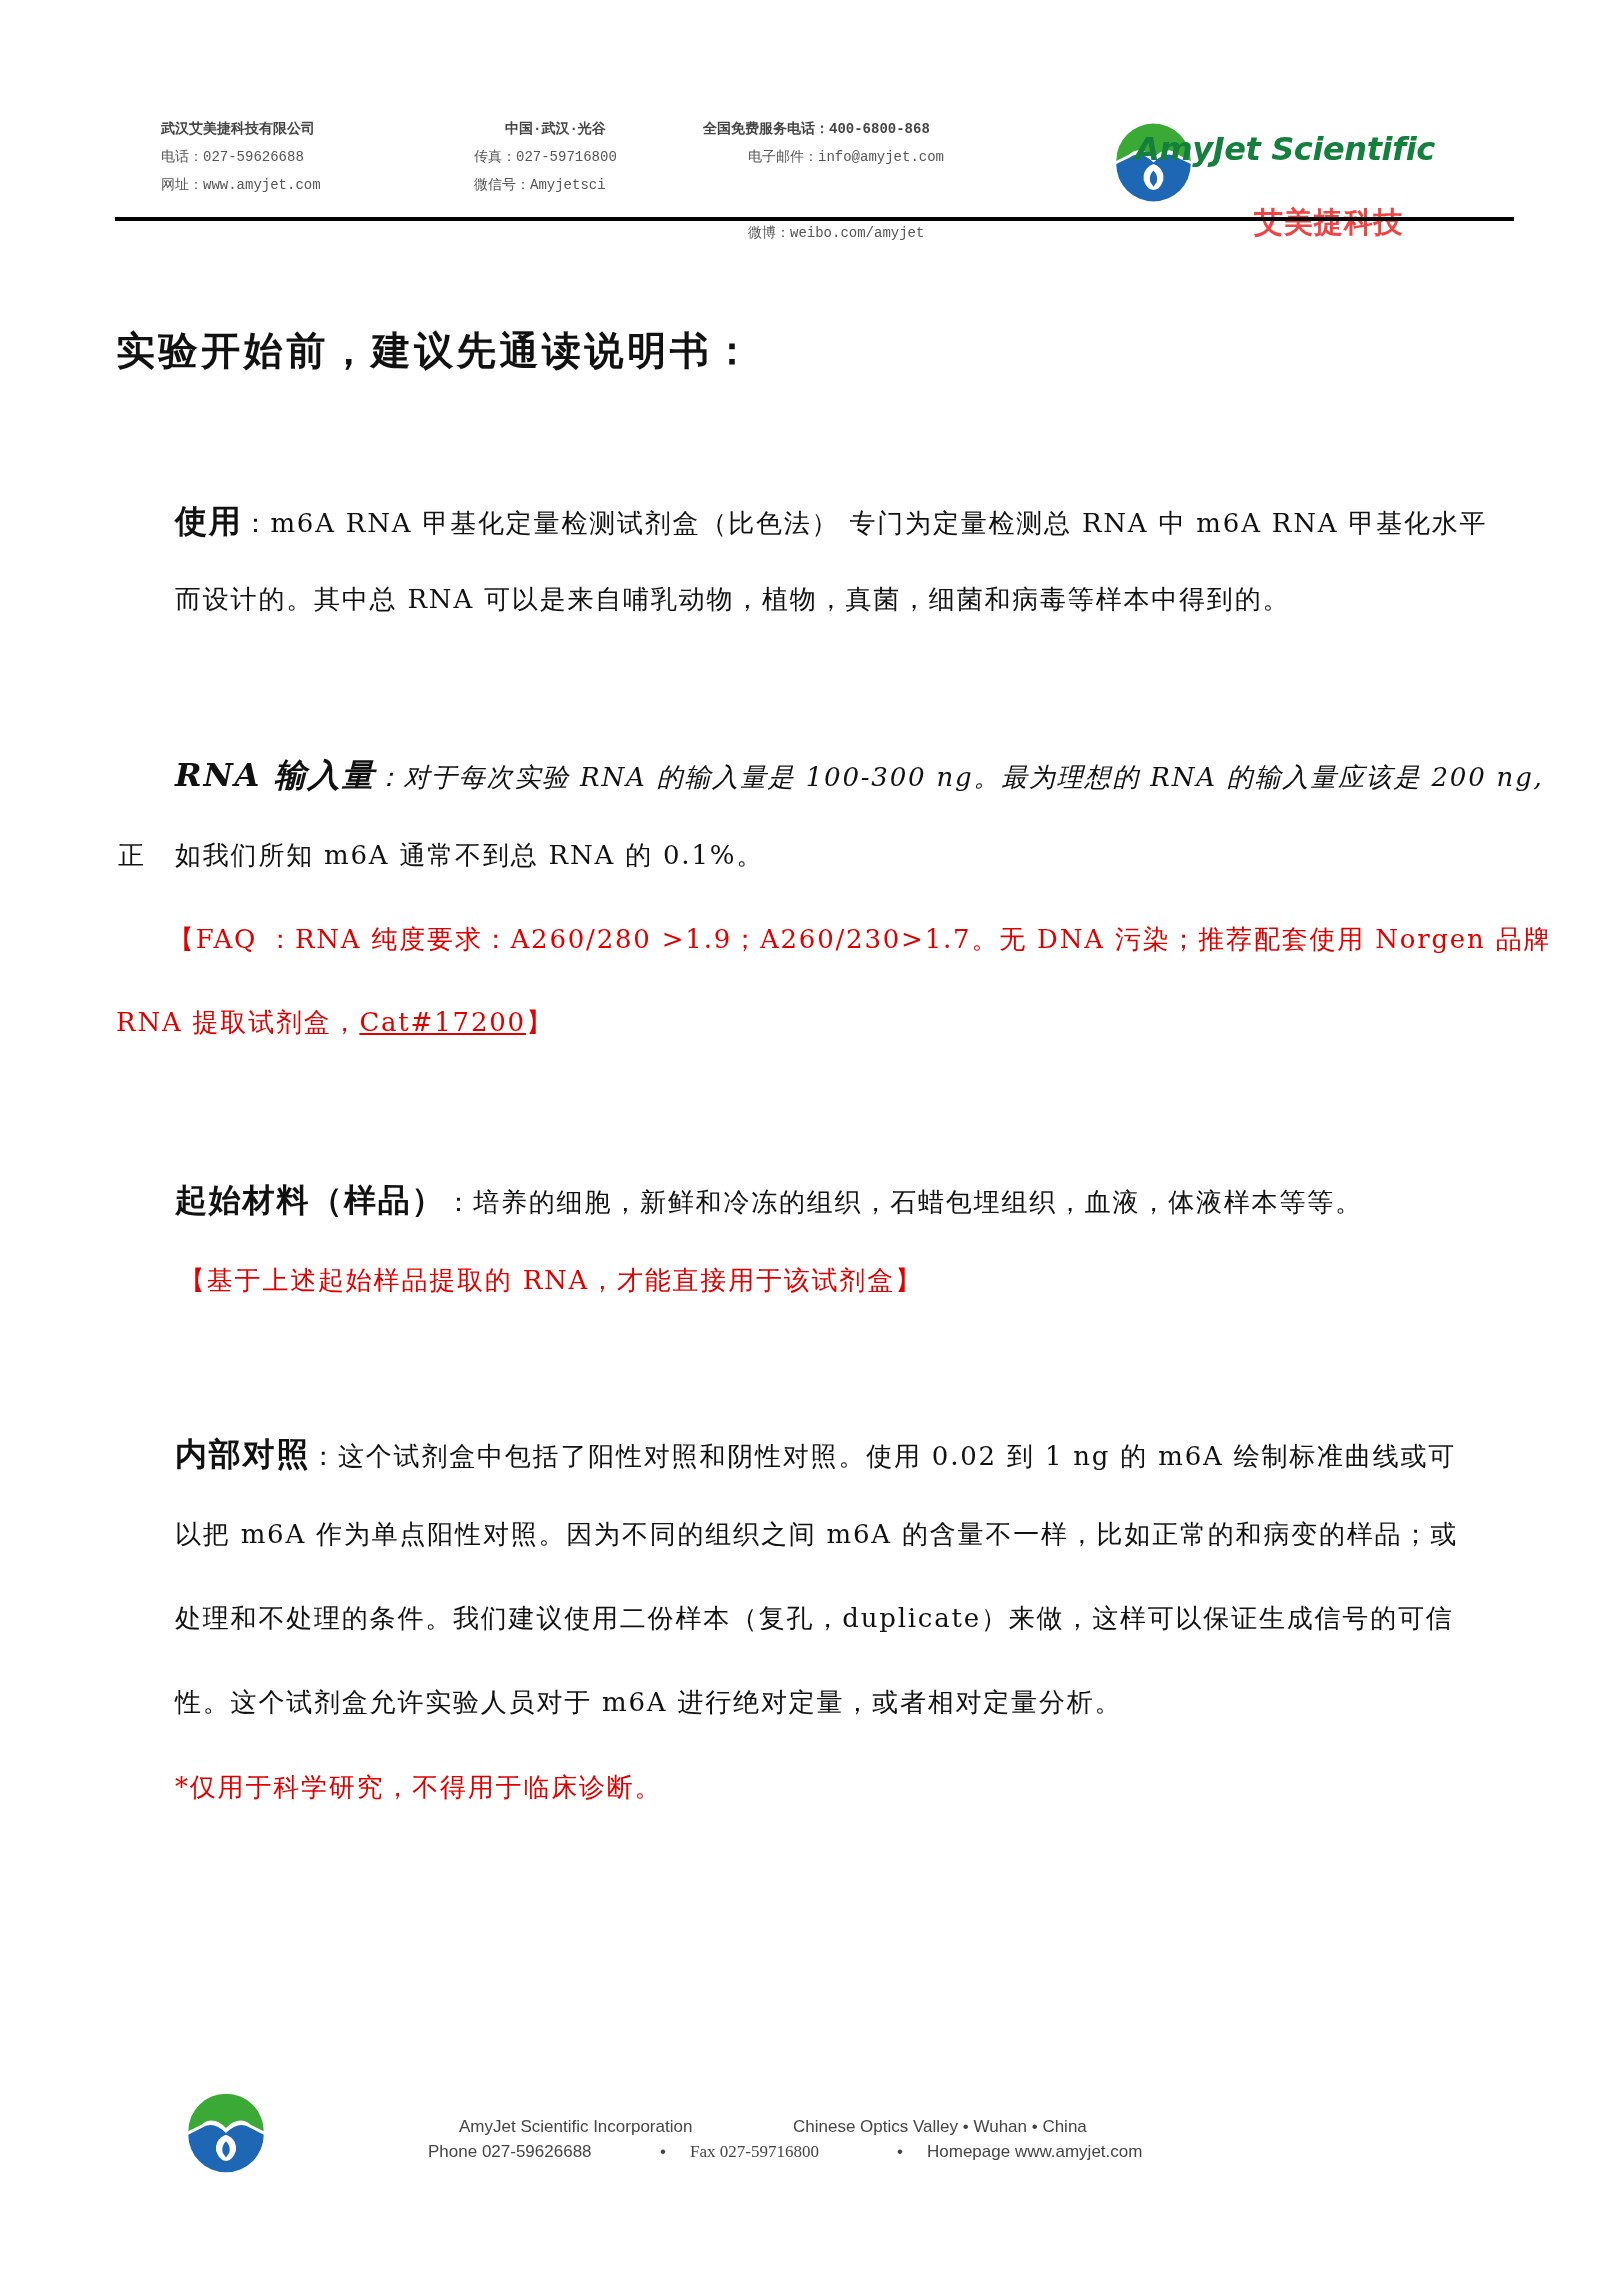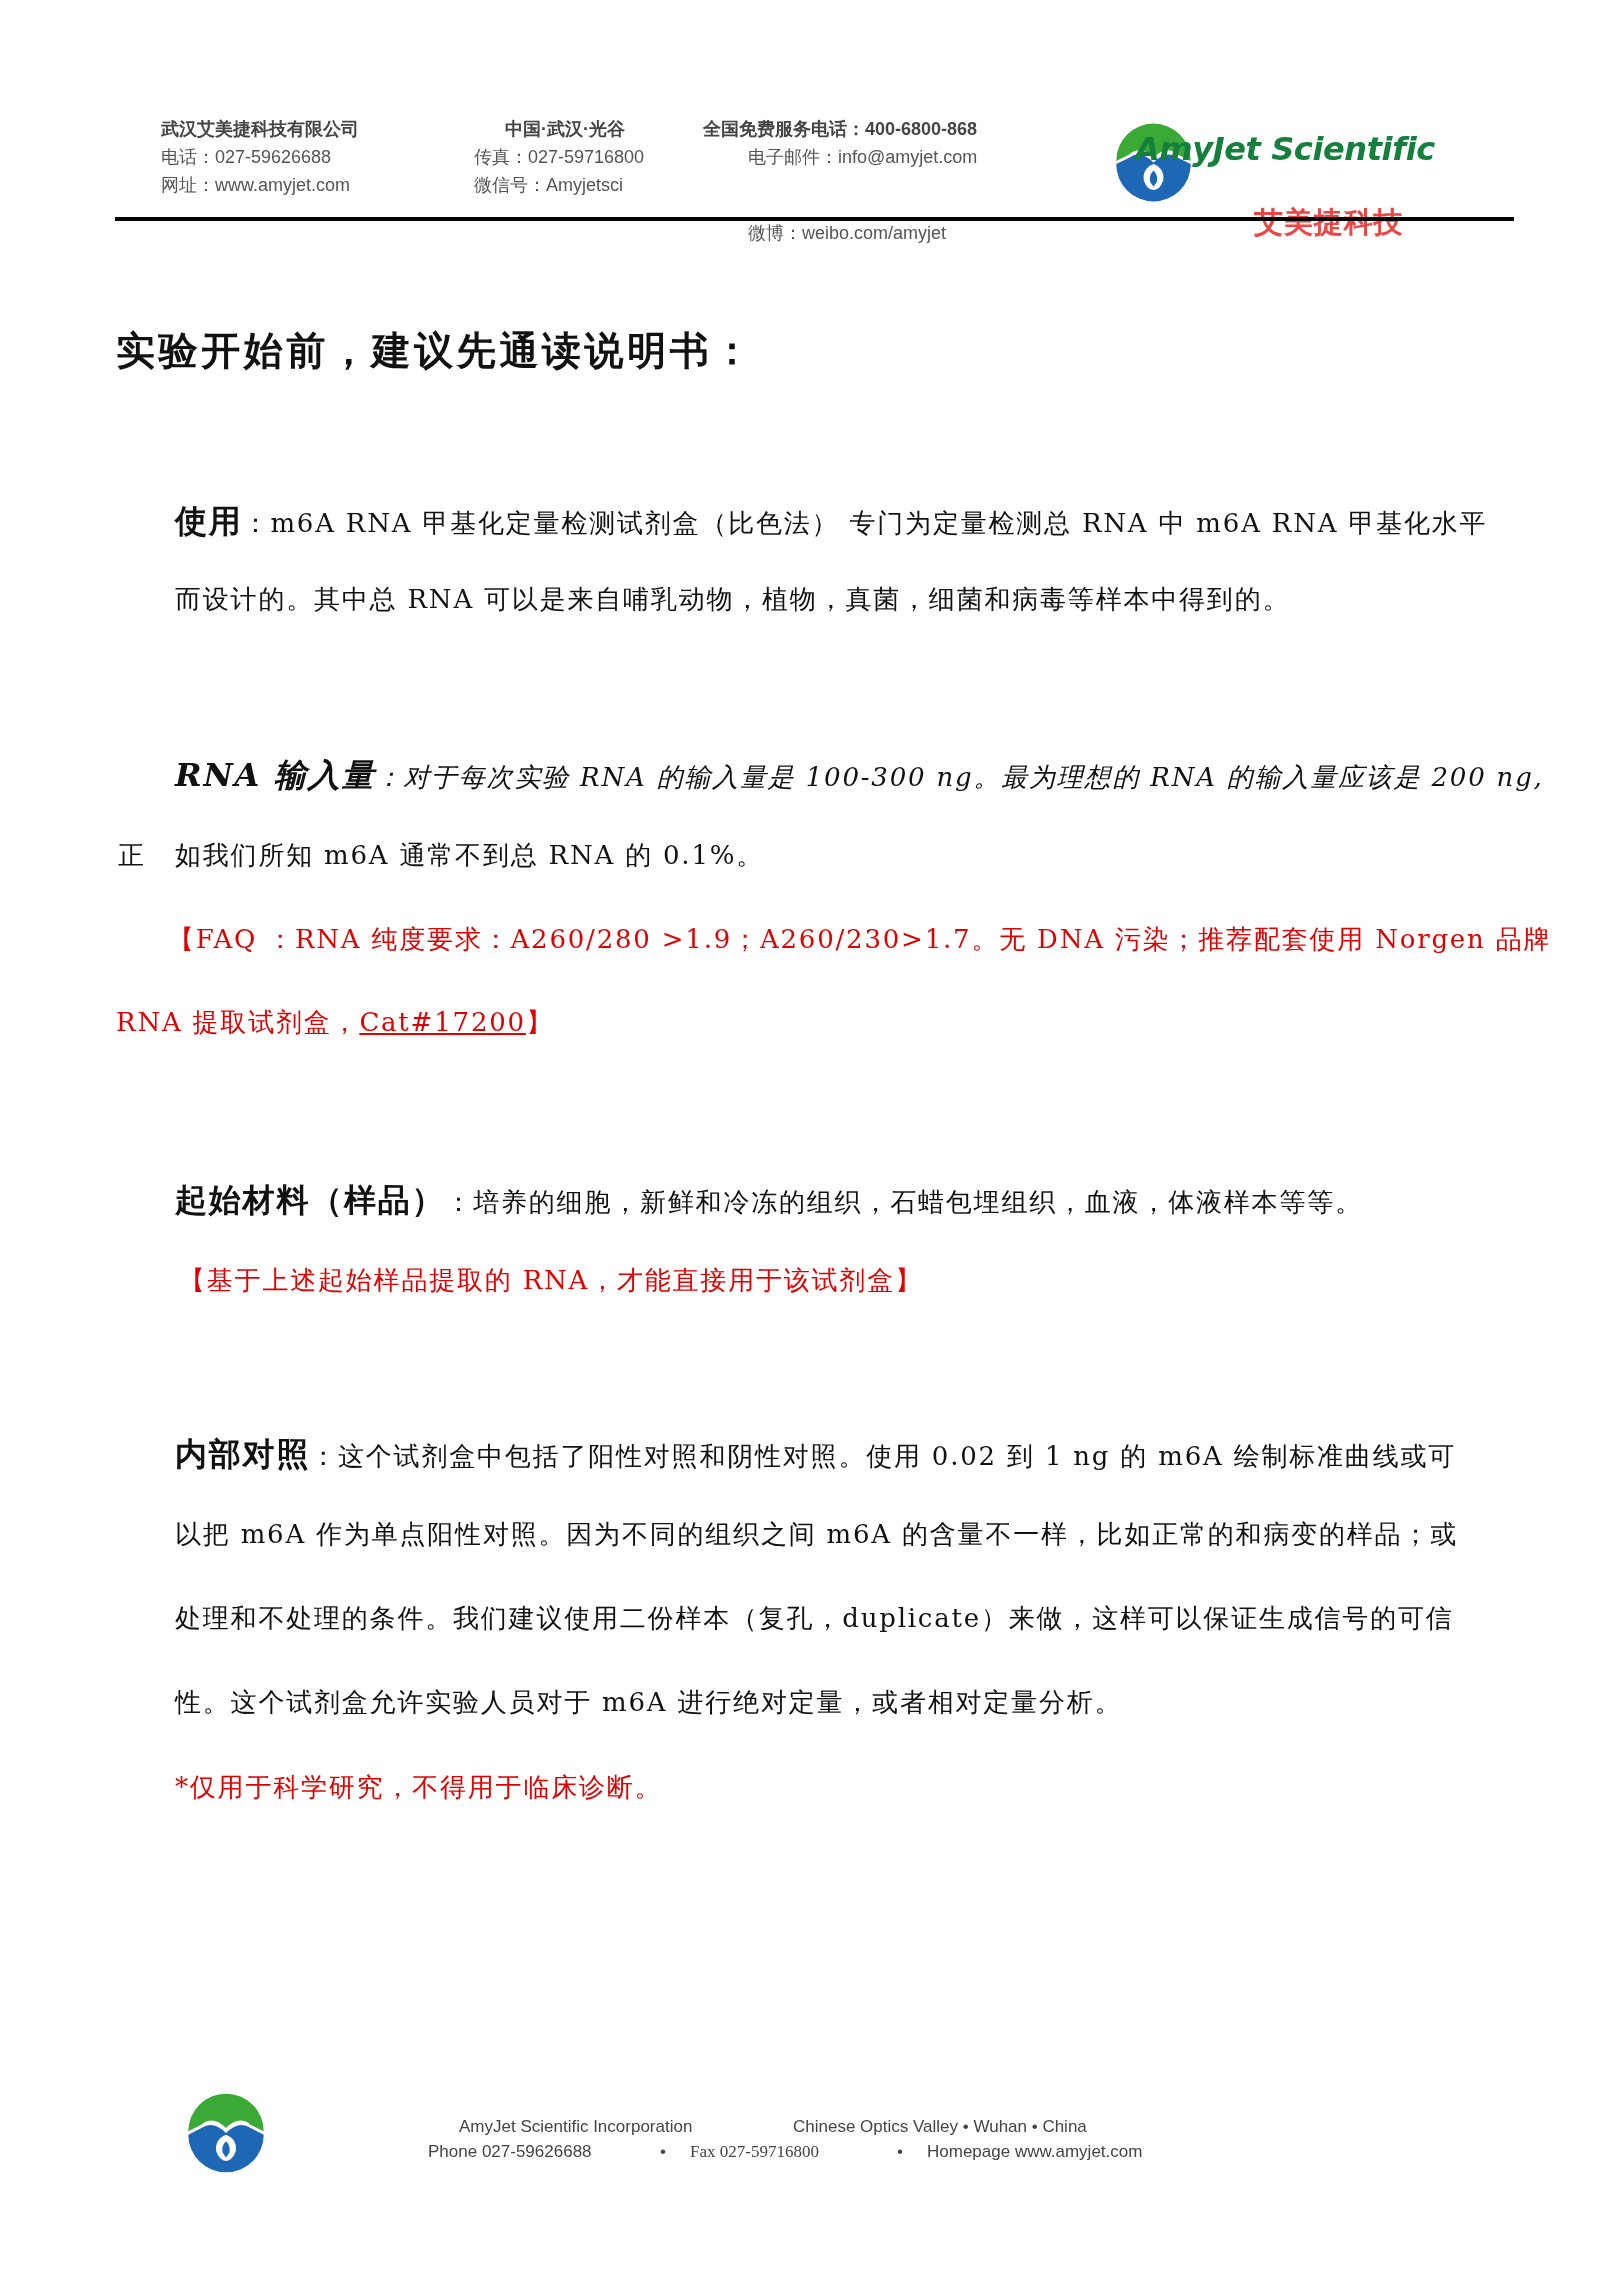--- a/index.html
+++ b/index.html
@@ -1,21 +1,21 @@
 <!DOCTYPE html>
 <html style="font-size:14.3px"><head>
 <meta charset="utf-8">
 <style>
   html, body { margin: 0; padding: 0; background: #ffffff; }
   body { width: 1622px; height: 2294px; position: relative; overflow: hidden;
          font-family: "DejaVu Serif", "Liberation Serif", serif; color: #111; }
 
   
-  .hdr-col { position: absolute; font-family: Liberation Sans, sans-serif;
-             color: #555; font-size: 18px; line-height: 28px; white-space: nowrap; }
+  .hdr-col { position: absolute; font-family: Liberation Mono, monospace;
+             color: #555; font-size: 14px; line-height: 28px; white-space: nowrap; }
   .hdr-col .bold { font-weight: bold; color: #444; }
   .hdr-rule { position: absolute; left: 115px; top: 217px; width: 1399px; height: 3.6px; background: #000; }
 
   .logo-svg { position: absolute; }
   .logo-text-en { position: absolute; left: 1135px; top: 130px; font-family: "DejaVu Sans", "Liberation Sans", sans-serif;
                   font-weight: bold; font-style: italic; font-size: 32px; color: #15803d; white-space: nowrap; letter-spacing: -0.4px; text-align: center; }
   .logo-text-cn { position: absolute; left: 1254px; top: 167px; font-family: "DejaVu Sans", "Liberation Sans", sans-serif;
                   font-weight: bold; font-size: 29px; color: #ef4444; white-space: nowrap; letter-spacing: 0.9px; margin-top: 36px; }
 
   

